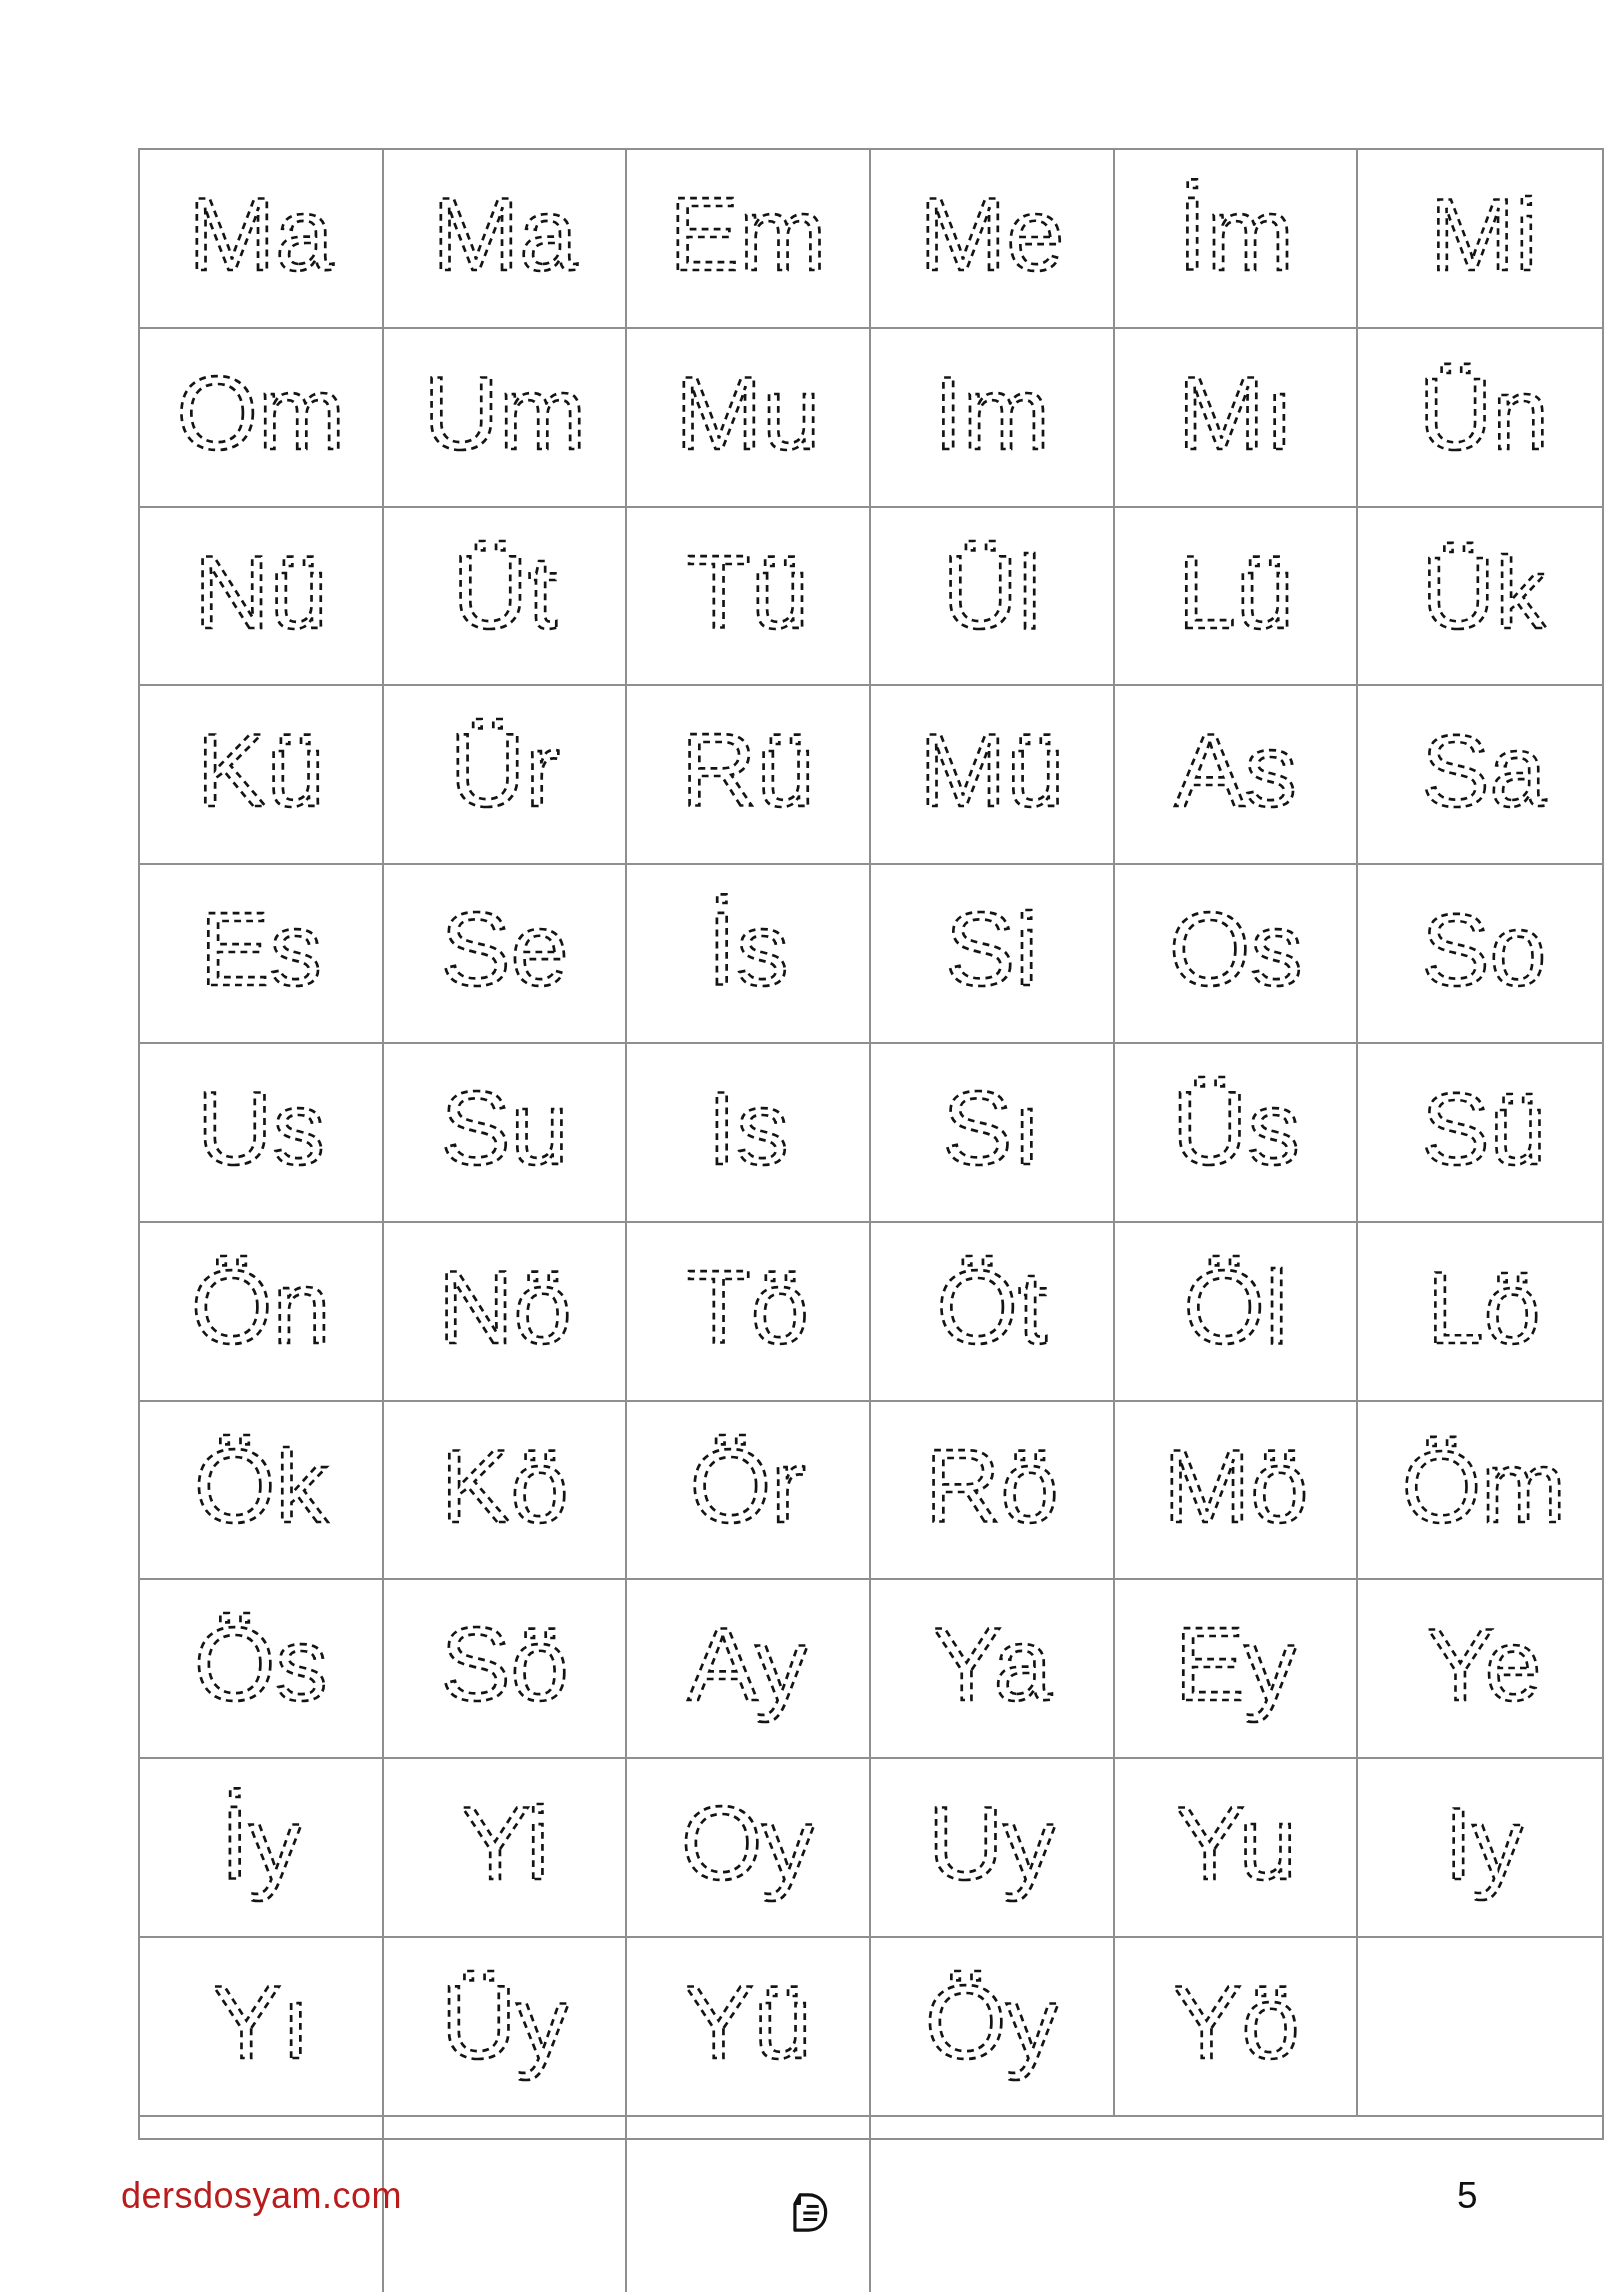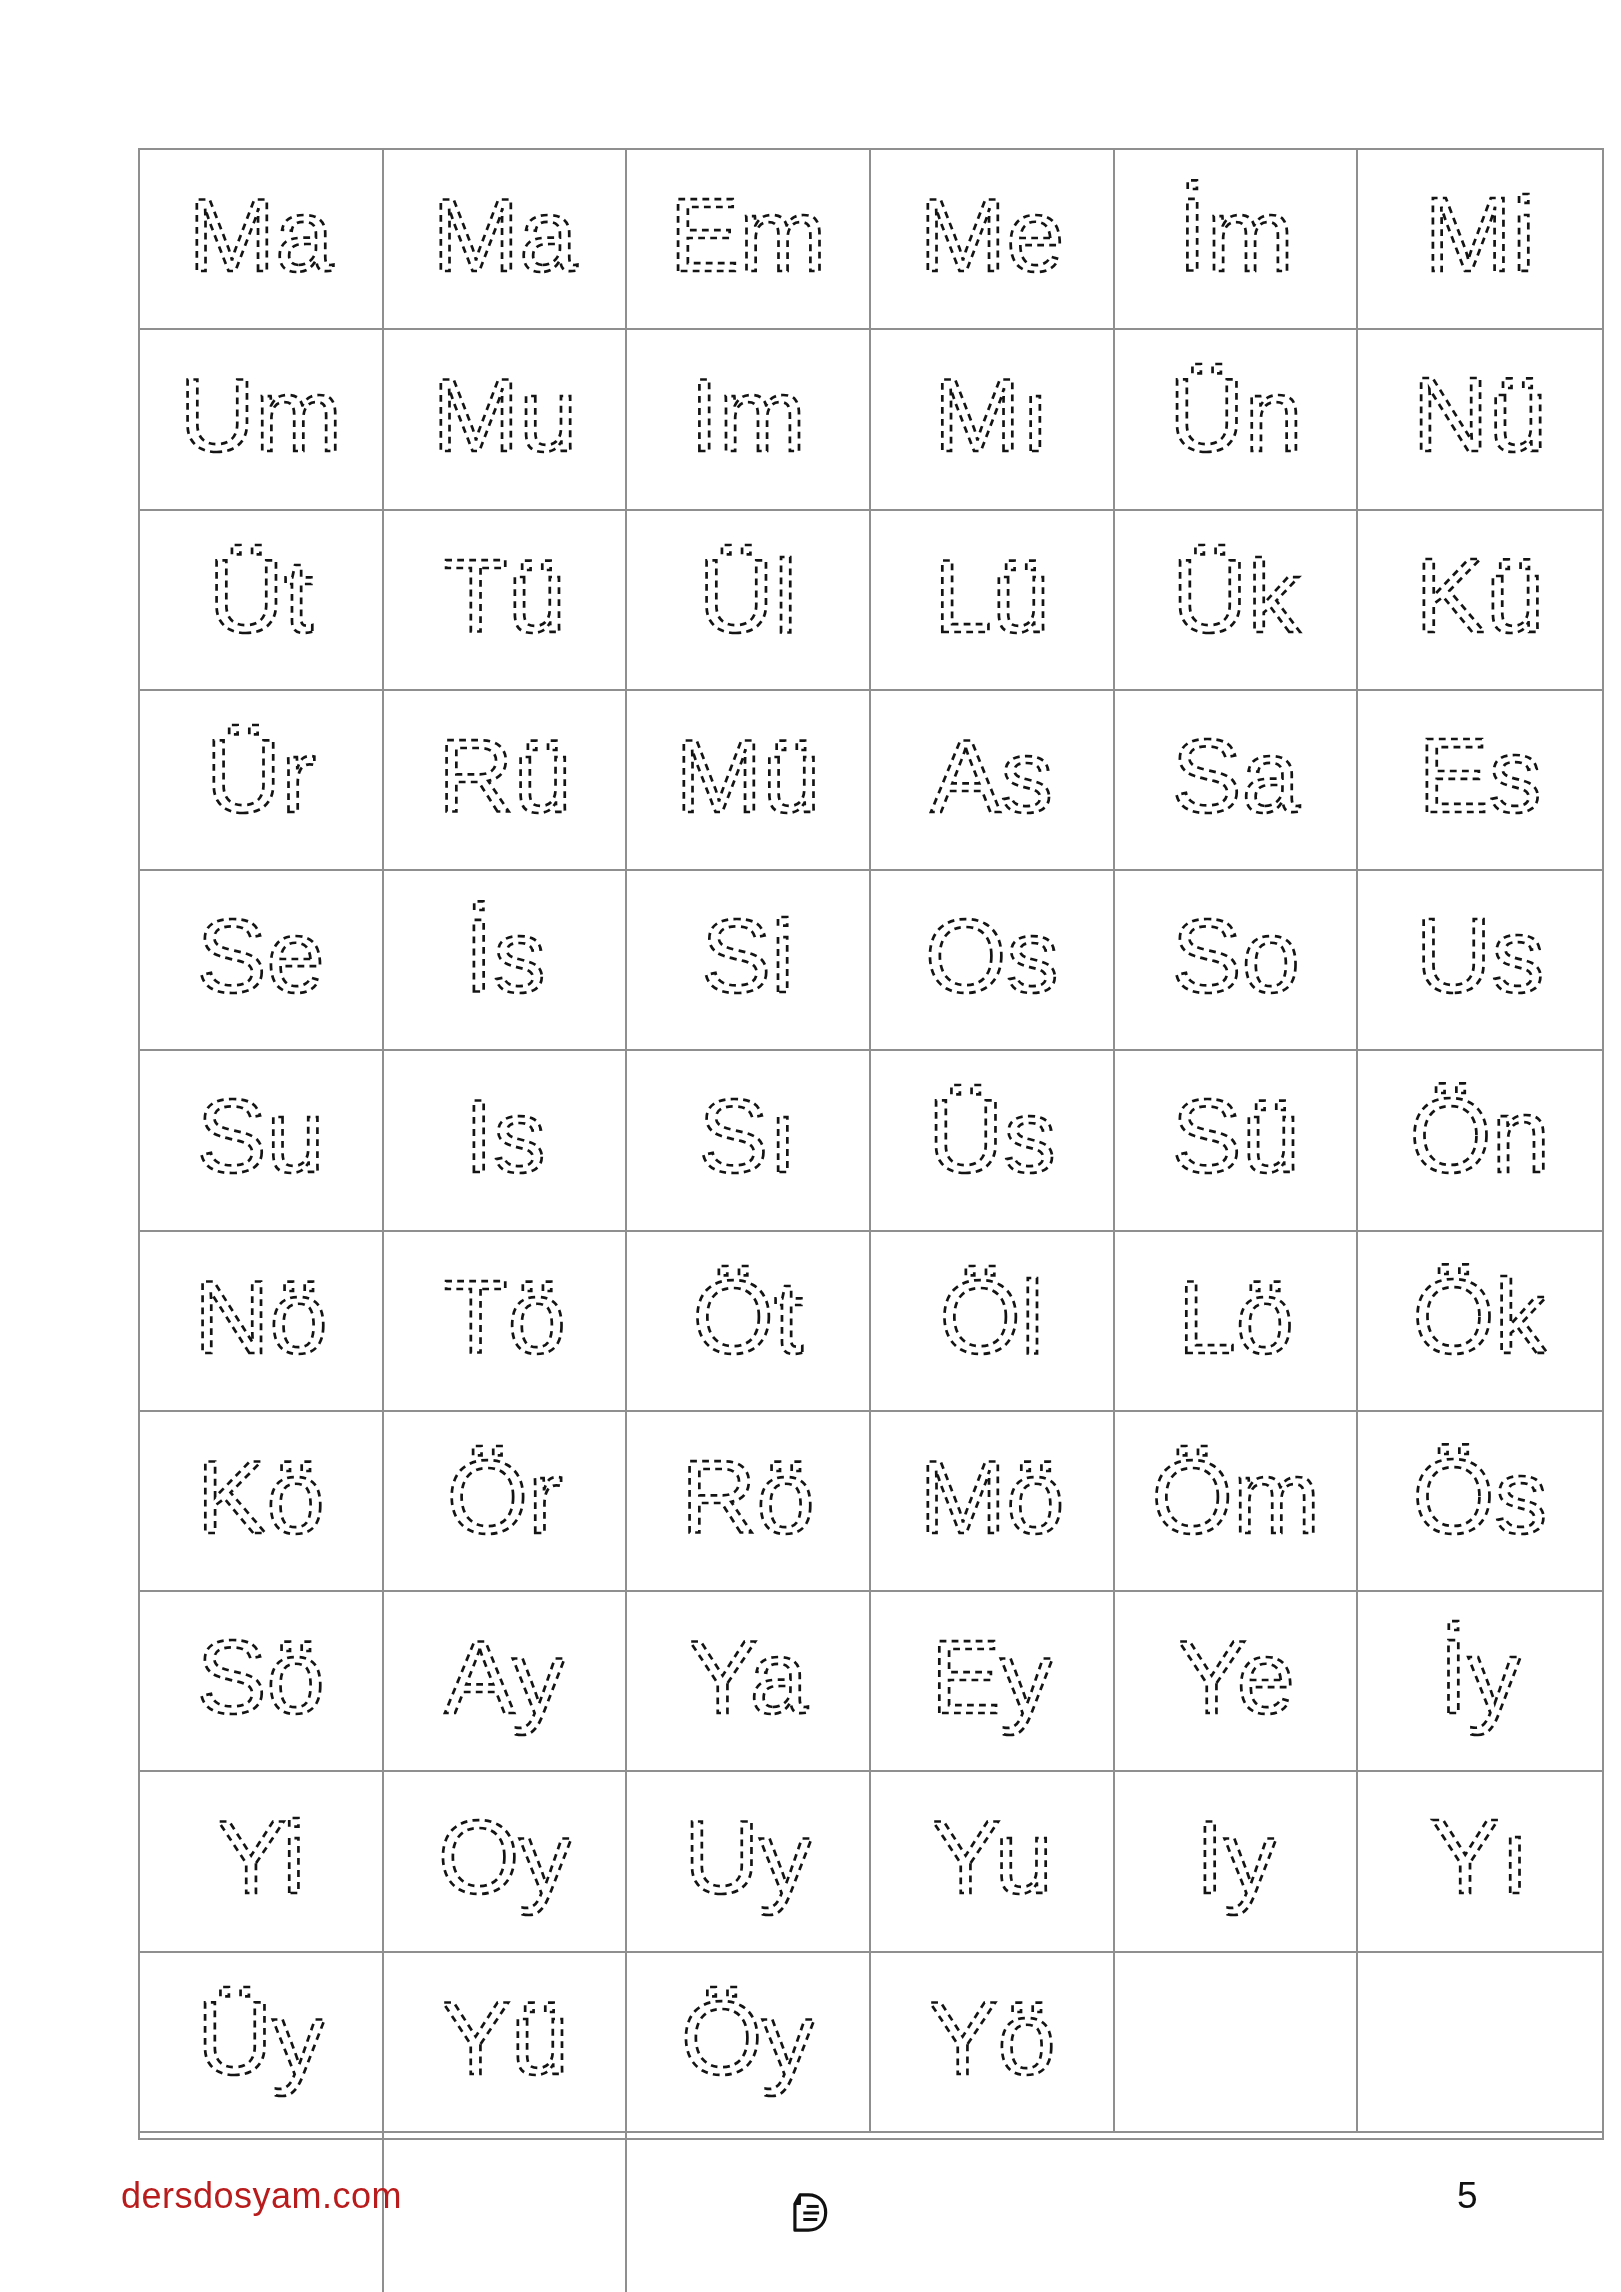--- a/index.html
+++ b/index.html
@@ -28,21 +28,21 @@
     grid-template-columns: repeat(6, 1fr);
     grid-template-rows: repeat(12, 1fr);
     background: #ffffff;
   }
   .cell {
     box-sizing: border-box;
     border-right: 2px solid #8f8f8f;
     border-bottom: 2.9px solid #8f8f8f;
     overflow: visible;
   }
-  .cell:nth-child(6n) { border-right: none; }
+  .cell:nth-child(6n) { border-right: none; padding-left: 8px; }
   .cell:nth-child(n+67) { border-bottom: none; }
   .cell-svg {
     width: 100%;
     height: 100%;
     overflow: visible;
     display: block;
   }
   .trace-text {
     font-family: "Liberation Sans", sans-serif;
     font-size: 100px;
@@ -109,20 +109,25 @@
         <text class="trace-text" x="115.5" y="115">İm</text>
       </svg>
     </div>
       <div class="cell">
       <svg class="cell-svg" viewBox="0 0 231 169" preserveAspectRatio="xMidYMid meet">
         <text class="trace-text" x="115.5" y="115">Mi</text>
       </svg>
     </div>
       <div class="cell">
       <svg class="cell-svg" viewBox="0 0 231 169" preserveAspectRatio="xMidYMid meet">
+        <text class="trace-text" x="115.5" y="115">Om</text>
+      </svg>
+    </div>
+      <div class="cell">
+      <svg class="cell-svg" viewBox="0 0 231 169" preserveAspectRatio="xMidYMid meet">
         <text class="trace-text" x="115.5" y="115">Um</text>
       </svg>
     </div>
       <div class="cell">
       <svg class="cell-svg" viewBox="0 0 231 169" preserveAspectRatio="xMidYMid meet">
         <text class="trace-text" x="115.5" y="115">Mu</text>
       </svg>
     </div>
       <div class="cell">
       <svg class="cell-svg" viewBox="0 0 231 169" preserveAspectRatio="xMidYMid meet">

